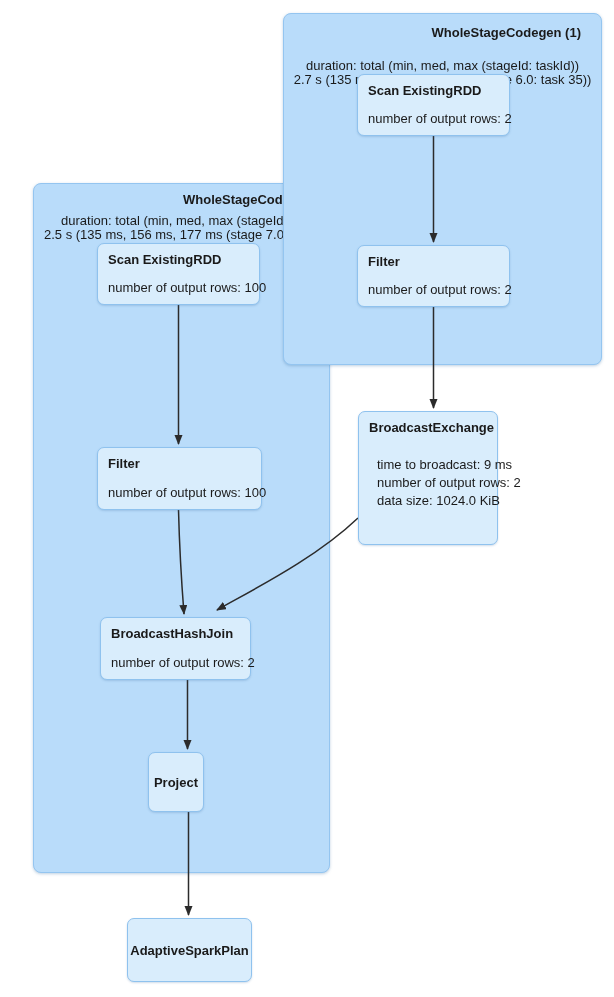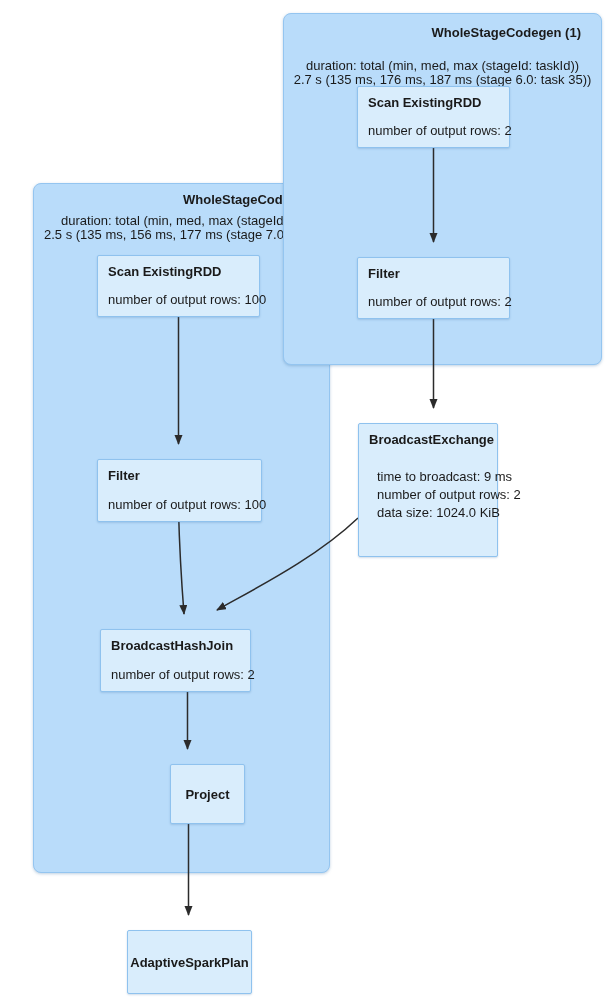--- a/index.html
+++ b/index.html
@@ -31,42 +31,41 @@
   .cluster-left .cluster-title{position:absolute;top:8px;left:149px;}
   .cluster-left .dur{position:absolute;white-space:nowrap;line-height:14px;}
   .cluster-left .dur.l1{top:30px;left:27px;}
   .cluster-left .dur.l2{top:44px;left:10px;}
   
   svg.edges{position:absolute;left:0;top:0;z-index:3;pointer-events:none;}
   .edge{stroke:#2b2b2b;stroke-width:1.5;fill:none;}
   
   .node{
     position:absolute;background:#d9edfc;border:1.5px solid #8fc2ee;
-    border-radius:2px;box-sizing:border-box;z-index:4;
+    border-radius:7px;box-sizing:border-box;z-index:4;
     box-shadow:0 1px 2px rgba(70,120,170,.25);
-    margin-top:12px;
   }
   .node .ntitle{
     position:absolute;top:8px;left:10px;font-weight:bold;white-space:nowrap;
   }
   .node .nmetric{
     position:absolute;bottom:9px;left:10px;white-space:nowrap;
   }
   .node .nmetrics{
     position:absolute;top:44px;left:18px;line-height:18px;white-space:nowrap;
   }
   .node.centered{display:flex;align-items:center;justify-content:center;}
   .node.centered .ctext{font-weight:bold;white-space:nowrap;}
   #node-scan-right{left:357px;top:74px;width:153px;height:62px;}
   #node-filter-right{left:357px;top:245px;width:153px;height:62px;}
   #node-broadcast-exchange{left:358px;top:411px;width:140px;height:134px;}
   #node-scan-left{left:97px;top:243px;width:163px;height:62px;}
   #node-filter-left{left:97px;top:447px;width:165px;height:63px;}
   #node-broadcast-hash-join{left:100px;top:617px;width:151px;height:63px;}
-  #node-project{left:170px;top:752px;width:75px;height:60px;}
+  #node-project{left:148px;top:752px;width:56px;height:60px;}
   #node-adaptive-spark-plan{left:127px;top:918px;width:125px;height:64px;}
 </style>
 </head>
 <body>
 
 <div class="canvas">
 
   <div class="cluster cluster-left">
     <div class="cluster-title">WholeStageCodeg</div>
     <div class="dur l1">duration: total (min, med, max (stageId: t</div>

